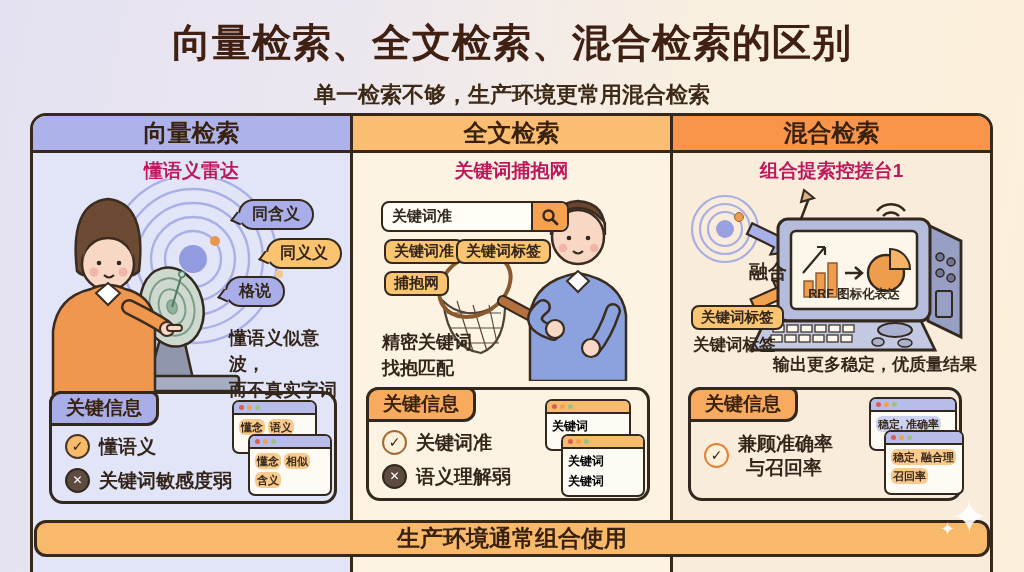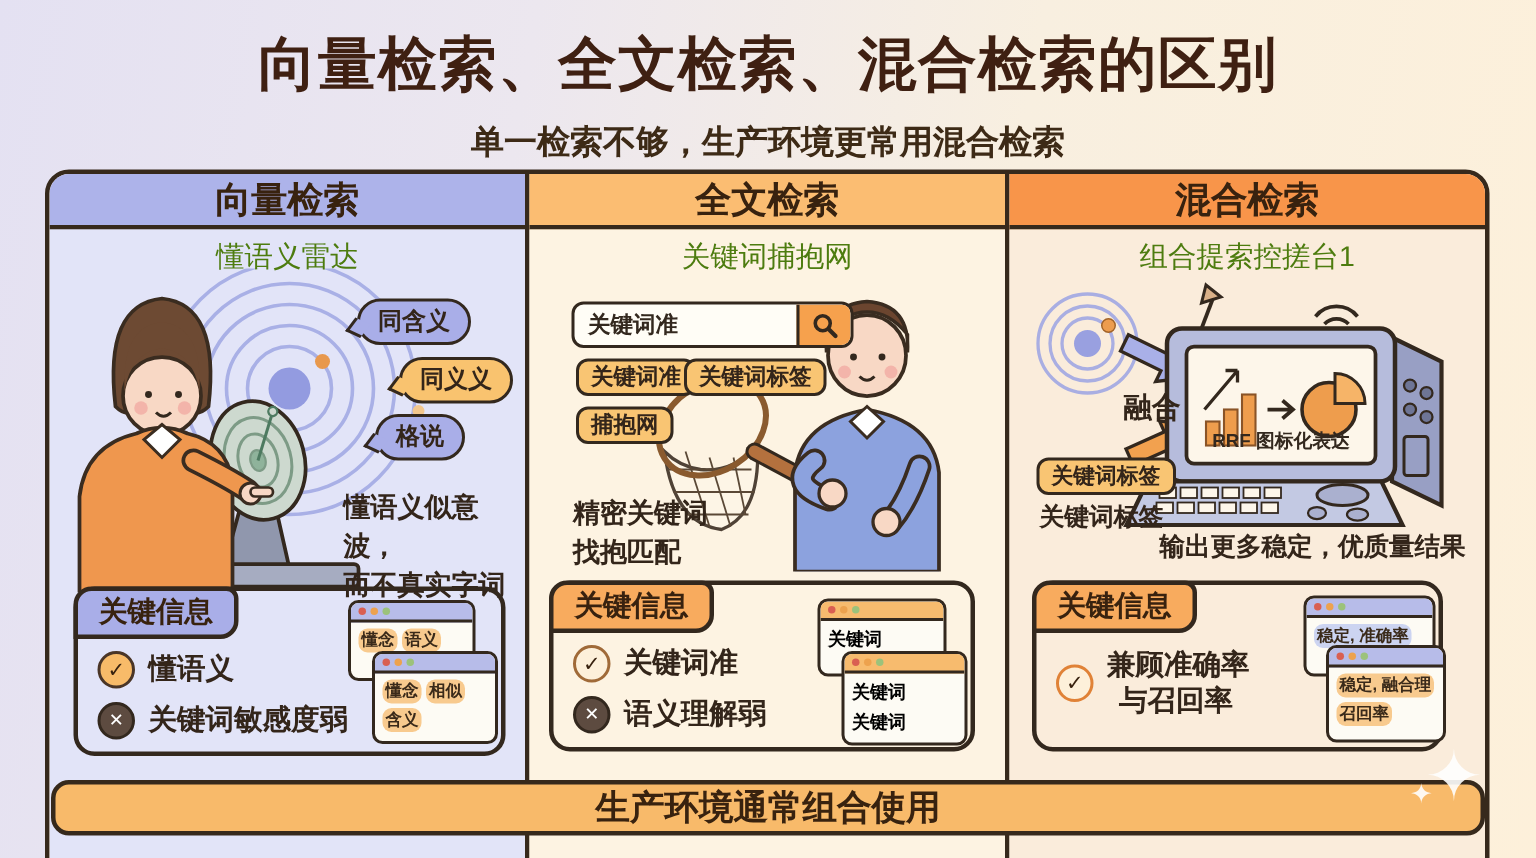--- a/index.html
+++ b/index.html
@@ -16,21 +16,21 @@
   .panel{position:absolute;left:30px;top:113px;width:963px;height:520px;
     border:3px solid #36291c;border-radius:16px;display:flex;overflow:hidden;background:#fdf3e2;}
   .col{flex:1;display:flex;flex-direction:column;position:relative;min-width:0;}
   .col + .col{border-left:3px solid #36291c;}
   .col-header{height:37px;flex:none;display:flex;align-items:center;justify-content:center;
     font-size:24px;font-weight:800;color:#38220f;border-bottom:3px solid #36291c;}
   .h-vector{background:#adb3ea;} .h-fulltext{background:#fbbd72;} .h-hybrid{background:#f8954a;}
   .col-body{flex:1;position:relative;}
   .b-vector{background:#e2e4f8;} .b-fulltext{background:#fdf3e2;} .b-hybrid{background:#faecdb;}
   .tagline{position:absolute;top:5px;left:0;right:0;text-align:center;
-    font-size:19px;font-weight:400;color:#4d7c0f;z-index:3;}
+    font-size:19px;font-weight:700;color:#be185d;z-index:3;}
   .illus{position:absolute;z-index:1;}
   
   .bubble{position:absolute;z-index:4;padding:3px 12px;border:2.5px solid #33281e;
     border-radius:16px;font-size:16px;font-weight:800;color:#33251a;background:#a9aee8;}
   .bubble::before{content:"";position:absolute;left:-7px;bottom:4px;width:9px;height:9px;
     background:inherit;border-left:2.5px solid #33281e;border-bottom:2.5px solid #33281e;
     transform:rotate(25deg) skewX(-12deg);}
   .bubble.orange{background:#f9c36f;}
   .caption{position:absolute;z-index:4;font-size:18px;font-weight:800;color:#33251a;line-height:1.45;}
   
@@ -128,21 +128,21 @@
             <polygon points="75,104 63,114 75,126 87,114" fill="#ffffff" stroke="#3a2c20" stroke-width="2"></polygon>
             <path d="M 96 128 Q 120 140 132 148" fill="none" stroke="#3a2c20" stroke-width="16" stroke-linecap="round"></path>
             <path d="M 96 128 Q 120 140 132 148" fill="none" stroke="#ef974e" stroke-width="11" stroke-linecap="round"></path>
             <circle cx="134" cy="150" r="7" fill="#f8d8c5" stroke="#3a2c20" stroke-width="2"></circle>
             <rect x="134" y="146" width="15" height="6" rx="3" fill="#f8d8c5" stroke="#3a2c20" stroke-width="1.8"></rect>
           </g>
         </svg>
 
         <div class="bubble" style="left:205px;top:46px;">同含义</div>
         <div class="bubble orange" style="left:233px;top:85px;">同义义</div>
-        <div class="bubble" style="left:217px;top:123px;">格说</div>
+        <div class="bubble" style="left:192px;top:123px;">格说</div>
 
         <div class="caption" style="left:196px;top:172px;">
           <div>懂语义似意波，</div>
           <div>而不真实字词</div>
         </div>
 
         <div class="keycard" style="left:16px;top:238px;width:288px;height:113px;">
           <div class="keytab tab-lav">关键信息</div>
           <div class="keyrow" style="top:40px;">
             <span class="kicon kcheck1">✓</span>

